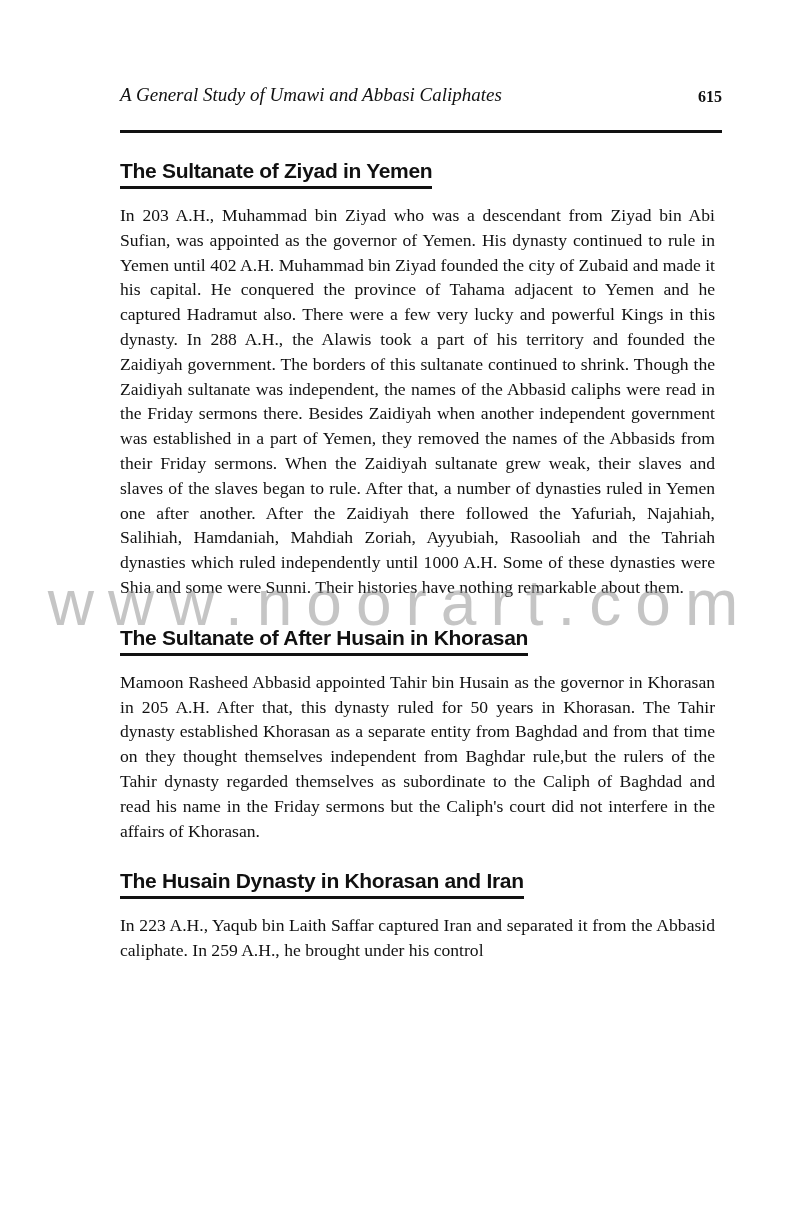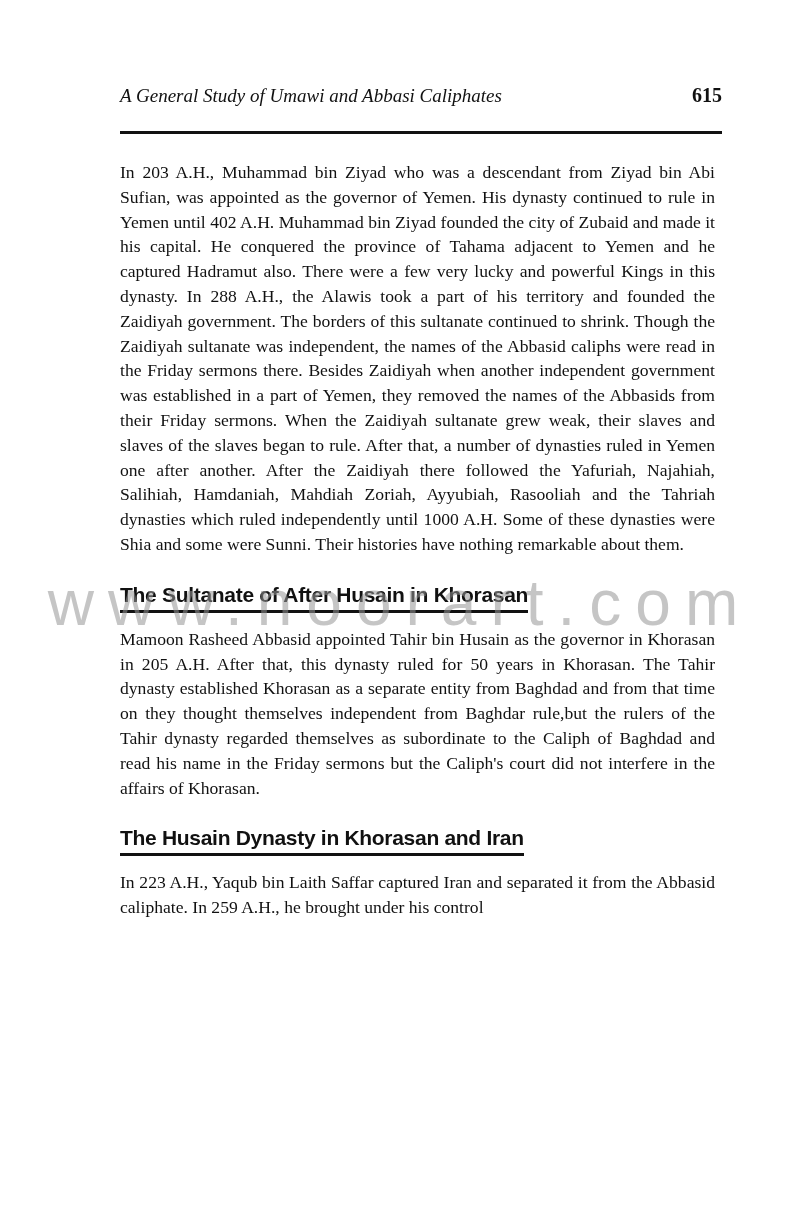--- a/index.html
+++ b/index.html
@@ -1,36 +1,37 @@
 <!DOCTYPE html>
 <html><head>
 <meta charset="utf-8">
 <style>
   html, body { margin: 0; padding: 0; background: #ffffff; }
   body { width: 800px; height: 1219px; position: relative; overflow: hidden; font-family: "Liberation Serif", serif; color: #111; }
   .page { position: absolute; left: 120px; top: 84px; width: 602px; }
   .running-header { display: flex; justify-content: space-between; align-items: flex-end; font-size: 19px; padding-bottom: 24px; border-bottom: 3px solid #111; }
   .running-title { font-style: italic; }
-  .page-number { font-weight: bold; font-size: 20px; margin-left: 17px; }
+  .page-number { font-weight: bold; font-size: 16px; margin-left: 17px; }
   .section-heading { display: inline-block; font-family: "Liberation Sans", sans-serif; font-weight: bold; font-size: 21px; letter-spacing: -0.3px; padding-bottom: 3px; border-bottom: 3px solid #111; margin: 0; }
   .section { margin-top: 26px; }
   .section:first-of-type { margin-top: 36px; }
   .para { margin: 14px 7px 0 0; font-size: 17.6px; line-height: 24.8px; text-align: justify; font-weight: 500; }
   .watermark { position: absolute; left: 0; top: 571px; width: 800px; text-align: center; font-family: "Liberation Sans", sans-serif; font-size: 64px; color: rgba(150,150,150,0.55); letter-spacing: 14px; pointer-events: none; line-height: 1; }
 </style>
 </head>
 <body>
 
 <div class="page">
   <div class="running-header">
     <span class="running-title">A General Study of Umawi and Abbasi Caliphates</span>
     <span class="page-number">615</span>
   </div>
 
   <div class="section">
+    <h2 class="section-heading">The Sultanate of Ziyad in Yemen</h2>
     <p class="para">In 203 A.H., Muhammad bin Ziyad who was a descendant from Ziyad bin Abi Sufian, was appointed as the governor of Yemen. His dynasty continued to rule in Yemen until 402 A.H. Muhammad bin Ziyad founded the city of Zubaid and made it his capital. He conquered the province of Tahama adjacent to Yemen and he captured Hadramut also. There were a few very lucky and powerful Kings in this dynasty. In 288 A.H., the Alawis took a part of his territory and founded the Zaidiyah government. The borders of this sultanate continued to shrink. Though the Zaidiyah sultanate was independent, the names of the Abbasid caliphs were read in the Friday sermons there. Besides Zaidiyah when another independent government was established in a part of Yemen, they removed the names of the Abbasids from their Friday sermons. When the Zaidiyah sultanate grew weak, their slaves and slaves of the slaves began to rule. After that, a number of dynasties ruled in Yemen one after another. After the Zaidiyah there followed the Yafuriah, Najahiah, Salihiah, Hamdaniah, Mahdiah Zoriah, Ayyubiah, Rasooliah and the Tahriah dynasties which ruled independently until 1000 A.H. Some of these dynasties were Shia and some were Sunni. Their histories have nothing remarkable about them.</p>
   </div>
 
   <div class="section">
     <h2 class="section-heading">The Sultanate of After Husain in Khorasan</h2>
     <p class="para">Mamoon Rasheed Abbasid appointed Tahir bin Husain as the governor in Khorasan in 205 A.H. After that, this dynasty ruled for 50 years in Khorasan. The Tahir dynasty established Khorasan as a separate entity from Baghdad and from that time on they thought themselves independent from Baghdar rule,but the rulers of the Tahir dynasty regarded themselves as subordinate to the Caliph of Baghdad and read his name in the Friday sermons but the Caliph's court did not interfere in the affairs of Khorasan.</p>
   </div>
 
   <div class="section">
     <h2 class="section-heading">The Husain Dynasty in Khorasan and Iran</h2>

